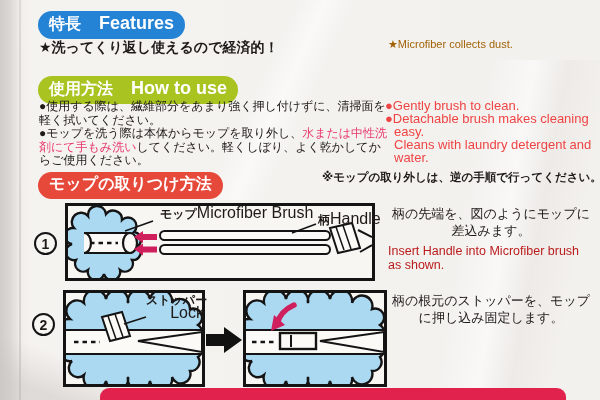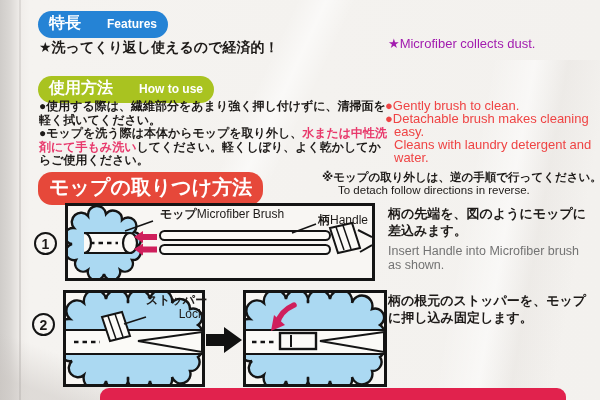--- a/index.html
+++ b/index.html
@@ -13,53 +13,53 @@
   .glare { position:absolute; pointer-events:none; }
   .glare1 { left:180px; top:0; width:200px; height:200px;
     background:linear-gradient(115deg,transparent 40%,rgba(255,255,255,.55) 50%,transparent 60%); }
   .glare2 { left:420px; top:60px; width:180px; height:340px;
     background:linear-gradient(100deg,transparent 30%,rgba(255,255,255,.5) 48%,rgba(226,222,218,.35) 62%,transparent 80%); }
   .glare3 { left:0; top:330px; width:120px; height:70px;
     background:linear-gradient(200deg,transparent 40%,rgba(201,196,192,.5) 80%); }
   .edge-line { position:absolute; left:19px; top:0; width:2px; height:400px;
     background:linear-gradient(#c9c5c2,#b8b4b1); opacity:.5; }
 
-  .hdr { position:absolute; display:flex; align-items:baseline; gap:20px;
+  .hdr { position:absolute; display:flex; align-items:baseline; gap:12px;
     color:#fff; border-radius:14px; padding:2px 11px 4px 11px; white-space:nowrap; }
   .hdr .jp { font-weight:bold; font-size:16px; }
-  .hdr .en { font-weight:bold; font-size:12px;padding-left:6px; }
+  .hdr .en { font-weight:bold; font-size:18px;padding-left:6px; }
   .hdr-features { left:38px; top:11px; background:#2583d5; }
   .hdr-use { left:38px; top:76px; background:#a9c320; }
   .hdr-attach { left:38px; top:172px; background:#e6483a; }
-  .hdr-attach .jp { font-size:20px; }
+  .hdr-attach .jp { font-size:16px; }
   .features-jp { position:absolute; left:39px; top:39px; font-size:14px; font-weight:bold; line-height:17px; white-space:nowrap; }
-  .features-en { position:absolute; left:388px; top:37px; font-size:13px; line-height:14.5px; color:#a21caf; white-space:nowrap; }
+  .features-en { position:absolute; left:388px; top:37px; font-size:11px; line-height:14.5px; color:#a16207; white-space:nowrap; }
 
-  .use-jp { position:absolute; left:39px; top:100px; width:352px; font-size:12px; font-weight:bold; line-height:13.6px; }
+  .use-jp { position:absolute; left:39px; top:100px; width:352px; font-size:12px; font-weight:normal; line-height:13.6px; }
   .use-jp .red { color:#e8386b; }
   .use-en { position:absolute; left:385px; top:99px; width:208px; font-size:13px; line-height:13px; color:#ef4444; }
   .use-en .hang { text-indent:-9px; padding-left:9px; }
   .use-en .cont { padding-left:9px; }
 
   .attach-note { position:absolute; left:322px; top:171px; width:272px; font-size:11.5px; line-height:13px; }
   .attach-note .njp { font-weight:bold; white-space:nowrap; }
   .attach-note .nen { padding-left:16px; }
 
   .step-circle { position:absolute; width:23px; height:23px; border:2.2px solid #141414;
     border-radius:50%; display:flex; align-items:center; justify-content:center;
     font-size:14px; font-weight:bold; background:rgba(250,248,245,.6); }
   .dbox { position:absolute; border:3px solid #141414; background:#f8f6f3; }
   .dlabel { position:absolute; white-space:nowrap; line-height:12px; }
   .dlabel .ljp { font-weight:bold; font-size:12px; }
-  .dlabel .len { font-size:12px; }
+  .dlabel .len { font-size:16px; }
   .lock-label { text-align:right; line-height:12.5px; }
 
   .step-text { position:absolute; left:388px; width:206px; }
-  .step-text .tjp { font-size:13px; font-weight:bold; line-height:17px; }
-  .step-text .ten { font-size:12.5px; line-height:13.5px; margin-top:6px; color:#737373; }
+  .step-text .tjp { font-size:13px; font-weight:normal; line-height:17px;text-align:center; }
+  .step-text .ten { font-size:12.5px; line-height:13.5px; margin-top:6px; color:#b91c1c; }
 
   .black-arrow { position:absolute; left:206px; top:327px; }
   .bottom-banner { position:absolute; left:100px; top:388px; width:466px; height:12px;
     background:#e1224d; border-radius:9px 9px 0 0; }
   svg { display:block; }
 </style>
 </head>
 <body>
 
 <div class="glare glare1"></div>
@@ -90,21 +90,20 @@
   <div class="hang">●Gently brush to clean.</div>
   <div class="hang">●Detachable brush makes cleaning easy.</div>
   <div class="cont">Cleans with laundry detergent and water.</div>
 </div>
 
 <div class="hdr hdr-attach">
   <span class="jp">モップの取りつけ方法</span>
 </div>
 <div class="attach-note">
   <div class="njp">※モップの取り外しは、逆の手順で行ってください。</div>
-  <div class="nen">To detach follow directions in reverse.</div>
 </div>
 
 <div class="step-circle" style="left:34px; top:232px;">1</div>
 <div class="dbox" style="left:65px; top:203px; width:310px; height:78px;">
   <svg width="304" height="72" viewBox="0 0 304 72">
     <path d="M6,22 A9,9 0 0 1 20,10 A9,9 0 0 1 38,8 A9,9 0 0 1 54,14 A8,8 0 0 1 66,26 A8,8 0 0 1 70,40 A8,8 0 0 1 64,54 A8,8 0 0 1 52,64 A8,8 0 0 1 36,68 A8,8 0 0 1 20,64 A8,8 0 0 1 8,54 A8,8 0 0 1 4,38 A8,8 0 0 1 6,22 Z" fill="#abd9f2" stroke="#141414" stroke-width="2.4"></path>
     <rect x="16" y="27" width="46" height="20" fill="#fbfaf7"></rect>
     <ellipse cx="62" cy="37" rx="7" ry="10" fill="#fbfaf7" stroke="#141414" stroke-width="2.2"></ellipse>
     <path d="M16,27 L62,27 M16,47 L62,47 M16,27 A7,10 0 0 1 16,47" fill="none" stroke="#141414" stroke-width="2.2"></path>
     <line x1="22" y1="37" x2="50" y2="37" stroke="#141414" stroke-width="2.5" stroke-dasharray="4.5 4"></line>

